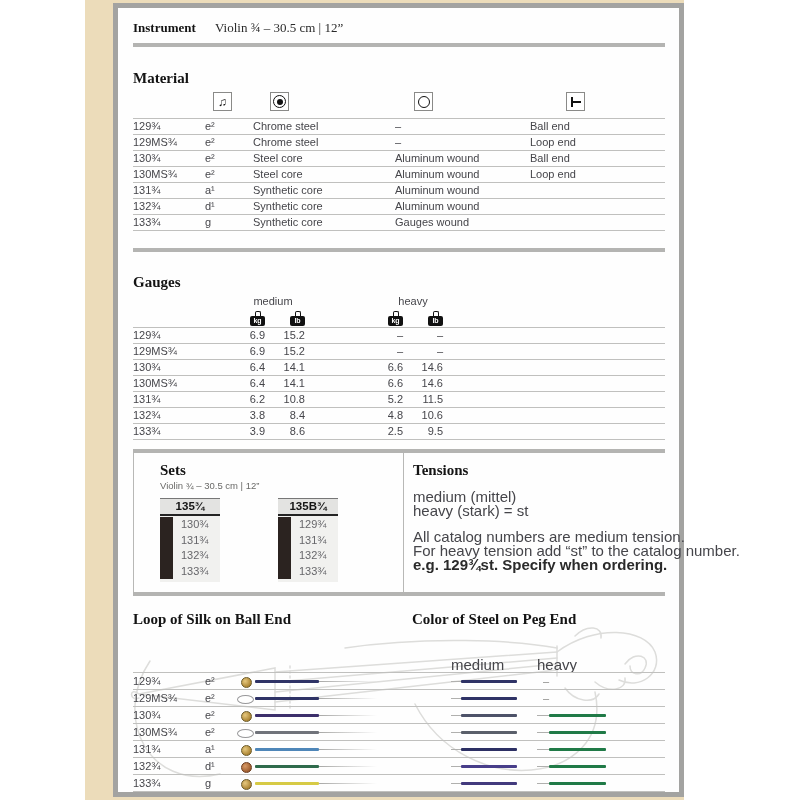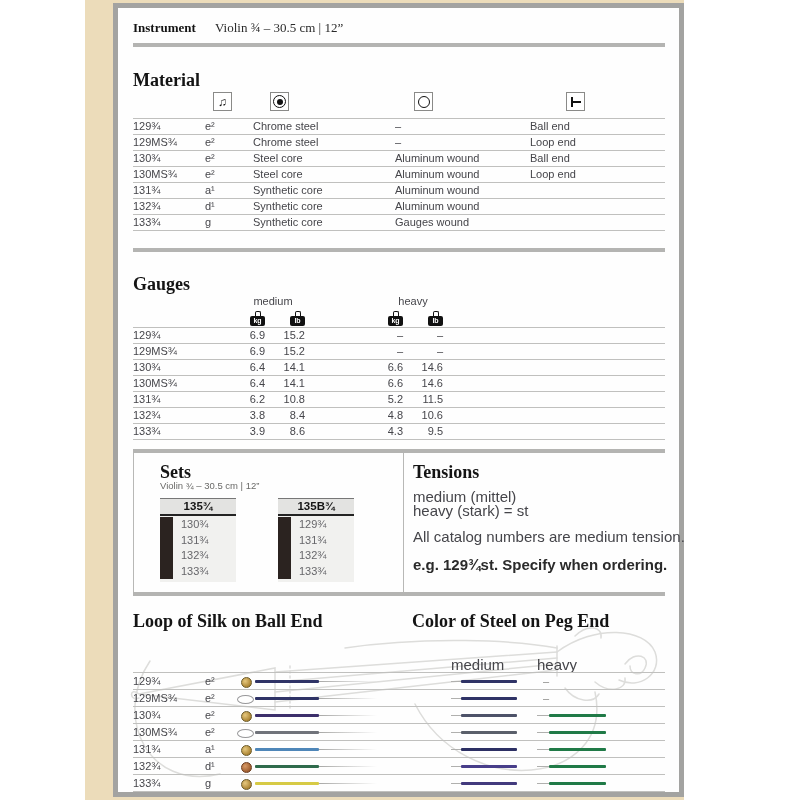--- a/index.html
+++ b/index.html
@@ -4,21 +4,21 @@
 <style>
   html,body{margin:0;padding:0;background:#ffffff;width:800px;height:800px;overflow:hidden;
     font-family:"Liberation Sans",sans-serif;}
   .photo{position:absolute;left:85px;top:0;width:599px;height:800px;background:#ecdcba;}
   .page{position:absolute;left:28px;top:3px;width:571px;height:794px;box-sizing:border-box;
     border:5px solid #a3a3a1;background:#fefefe;}
   .content{position:absolute;left:15px;top:0;width:532px;height:784px;}
 
   .rule{position:absolute;left:0;width:532px;height:4px;background:#b4b4b2;}
   .sec-title{position:absolute;font-family:"Liberation Serif",serif;font-weight:bold;
-    font-size:18px;color:#141414;white-space:nowrap;}
+    font-size:15px;color:#141414;white-space:nowrap;}
 
   
   .inst-label{position:absolute;left:0;top:12px;font-family:"Liberation Serif",serif;
     font-weight:bold;font-size:13px;color:#141414;}
   .inst-value{position:absolute;left:82px;top:12px;font-family:"Liberation Serif",serif;
     font-size:13px;color:#2a2a2a;}
 
   
   .mat-ic{position:absolute;top:84px;width:17px;height:17px;border:1px solid #8a8a88;
     display:flex;align-items:center;justify-content:center;background:#fff;}
@@ -42,21 +42,21 @@
   .grp-label{position:absolute;width:80px;text-align:center;font-size:11px;color:#45454a;}
   .wt{position:absolute;width:15px;height:15px;}
   .wt::before{content:"";position:absolute;top:0;left:4.5px;width:4px;height:4px;
     border:1.5px solid #111;border-bottom:none;border-radius:2px 2px 0 0;}
   .wt-b{position:absolute;bottom:0;left:0;width:15px;height:10px;background:#111;border-radius:2px;
     color:#fff;font-weight:bold;font-size:7px;line-height:10px;text-align:center;letter-spacing:0;}
 
   
   .panel-vline{position:absolute;width:1px;background:#b8b8b6;}
   .sets-sub{position:absolute;font-size:9.5px;color:#6a6a68;}
-  .setbox{position:absolute;width:76px;border-radius:32px;}
+  .setbox{position:absolute;width:60px;border-radius:32px;}
   .setbox .hd{height:15px;line-height:15px;background:#e3e3e1;border-top:1px solid #777;
     border-bottom:2px solid #232323;text-align:center;font-weight:bold;font-size:11.5px;color:#141414;}
   .setbox .bd{position:relative;background:#f1f1ef;padding:1px 0 3px 0;}
   .setbox .bar{position:absolute;left:0;top:1px;bottom:3px;width:13px;background:#2b2320;}
   .setbox .it{height:15.5px;line-height:15.5px;padding-left:21px;font-size:11px;color:#66666a;}
   .ten-line{position:absolute;font-size:15px;color:#45454a;white-space:nowrap;}
 
   
   .violin-art{position:absolute;z-index:0;pointer-events:none;}
   .silk-tbl{z-index:1;}
@@ -207,21 +207,21 @@
       <span class="cell" style="left:0">132¾</span>
       <span class="cell ra" style="left:92px;width:40px">3.8</span>
       <span class="cell ra" style="left:132px;width:40px">8.4</span>
       <span class="cell ra" style="left:230px;width:40px">4.8</span>
       <span class="cell ra" style="left:270px;width:40px">10.6</span>
     </div>
           <div class="trow">
       <span class="cell" style="left:0">133¾</span>
       <span class="cell ra" style="left:92px;width:40px">3.9</span>
       <span class="cell ra" style="left:132px;width:40px">8.6</span>
-      <span class="cell ra" style="left:230px;width:40px">4.3</span>
+      <span class="cell ra" style="left:230px;width:40px">2.5</span>
       <span class="cell ra" style="left:270px;width:40px">9.5</span>
     </div>
           <div class="end-rule"></div>
         </div>
 
       <div class="rule" style="top:441px"></div>
       <div class="panel-vline" style="left:0;top:445px;height:139px"></div>
       <div class="panel-vline" style="left:270px;top:445px;height:139px"></div>
       <div class="sec-title" style="left:27px;top:454px">Sets</div>
       <div class="sets-sub" style="left:27px;top:472px">Violin ¾ – 30.5 cm | 12”</div>
@@ -242,20 +242,21 @@
        <div class="it">129¾</div>
             <div class="it">131¾</div>
             <div class="it">132¾</div>
             <div class="it">133¾</div>
      </div>
         </div>
       <div class="sec-title" style="left:280px;top:454px">Tensions</div>
       <div class="ten-line" style="left:280px;top:480px">medium (mittel)</div>
       <div class="ten-line" style="left:280px;top:494px">heavy (stark) = st</div>
       <div class="ten-line" style="left:280px;top:520px">All catalog numbers are medium tension.</div>
+      <div class="ten-line" style="left:280px;top:534px">For heavy tension add “st” to the catalog number.</div>
       <div class="ten-line" style="left:280px;top:548px;font-weight:bold;color:#2a2a2a">e.g. 129¾st. Specify when ordering.</div>
       <div class="rule" style="top:584px"></div>
 
       <svg class="violin-art" style="left:-8px;top:598px" width="556" height="186" viewBox="0 0 556 186" fill="none" stroke="#dddddb" stroke-width="1.5" stroke-linecap="round">
         <path d="M14,88 L150,62 L150,104 Z"></path>
         <path d="M14,88 C4,80 4,96 14,92"></path>
         <path d="M150,66 L432,46 M150,76 L432,52 M150,86 L432,58 M150,96 L432,64"></path>
         <path d="M165,60 L165,102" stroke-dasharray="2,3"></path>
         <path d="M25,55 C-12,110 22,185 95,168"></path>
         <path d="M290,98 C340,196 490,180 470,86"></path>

